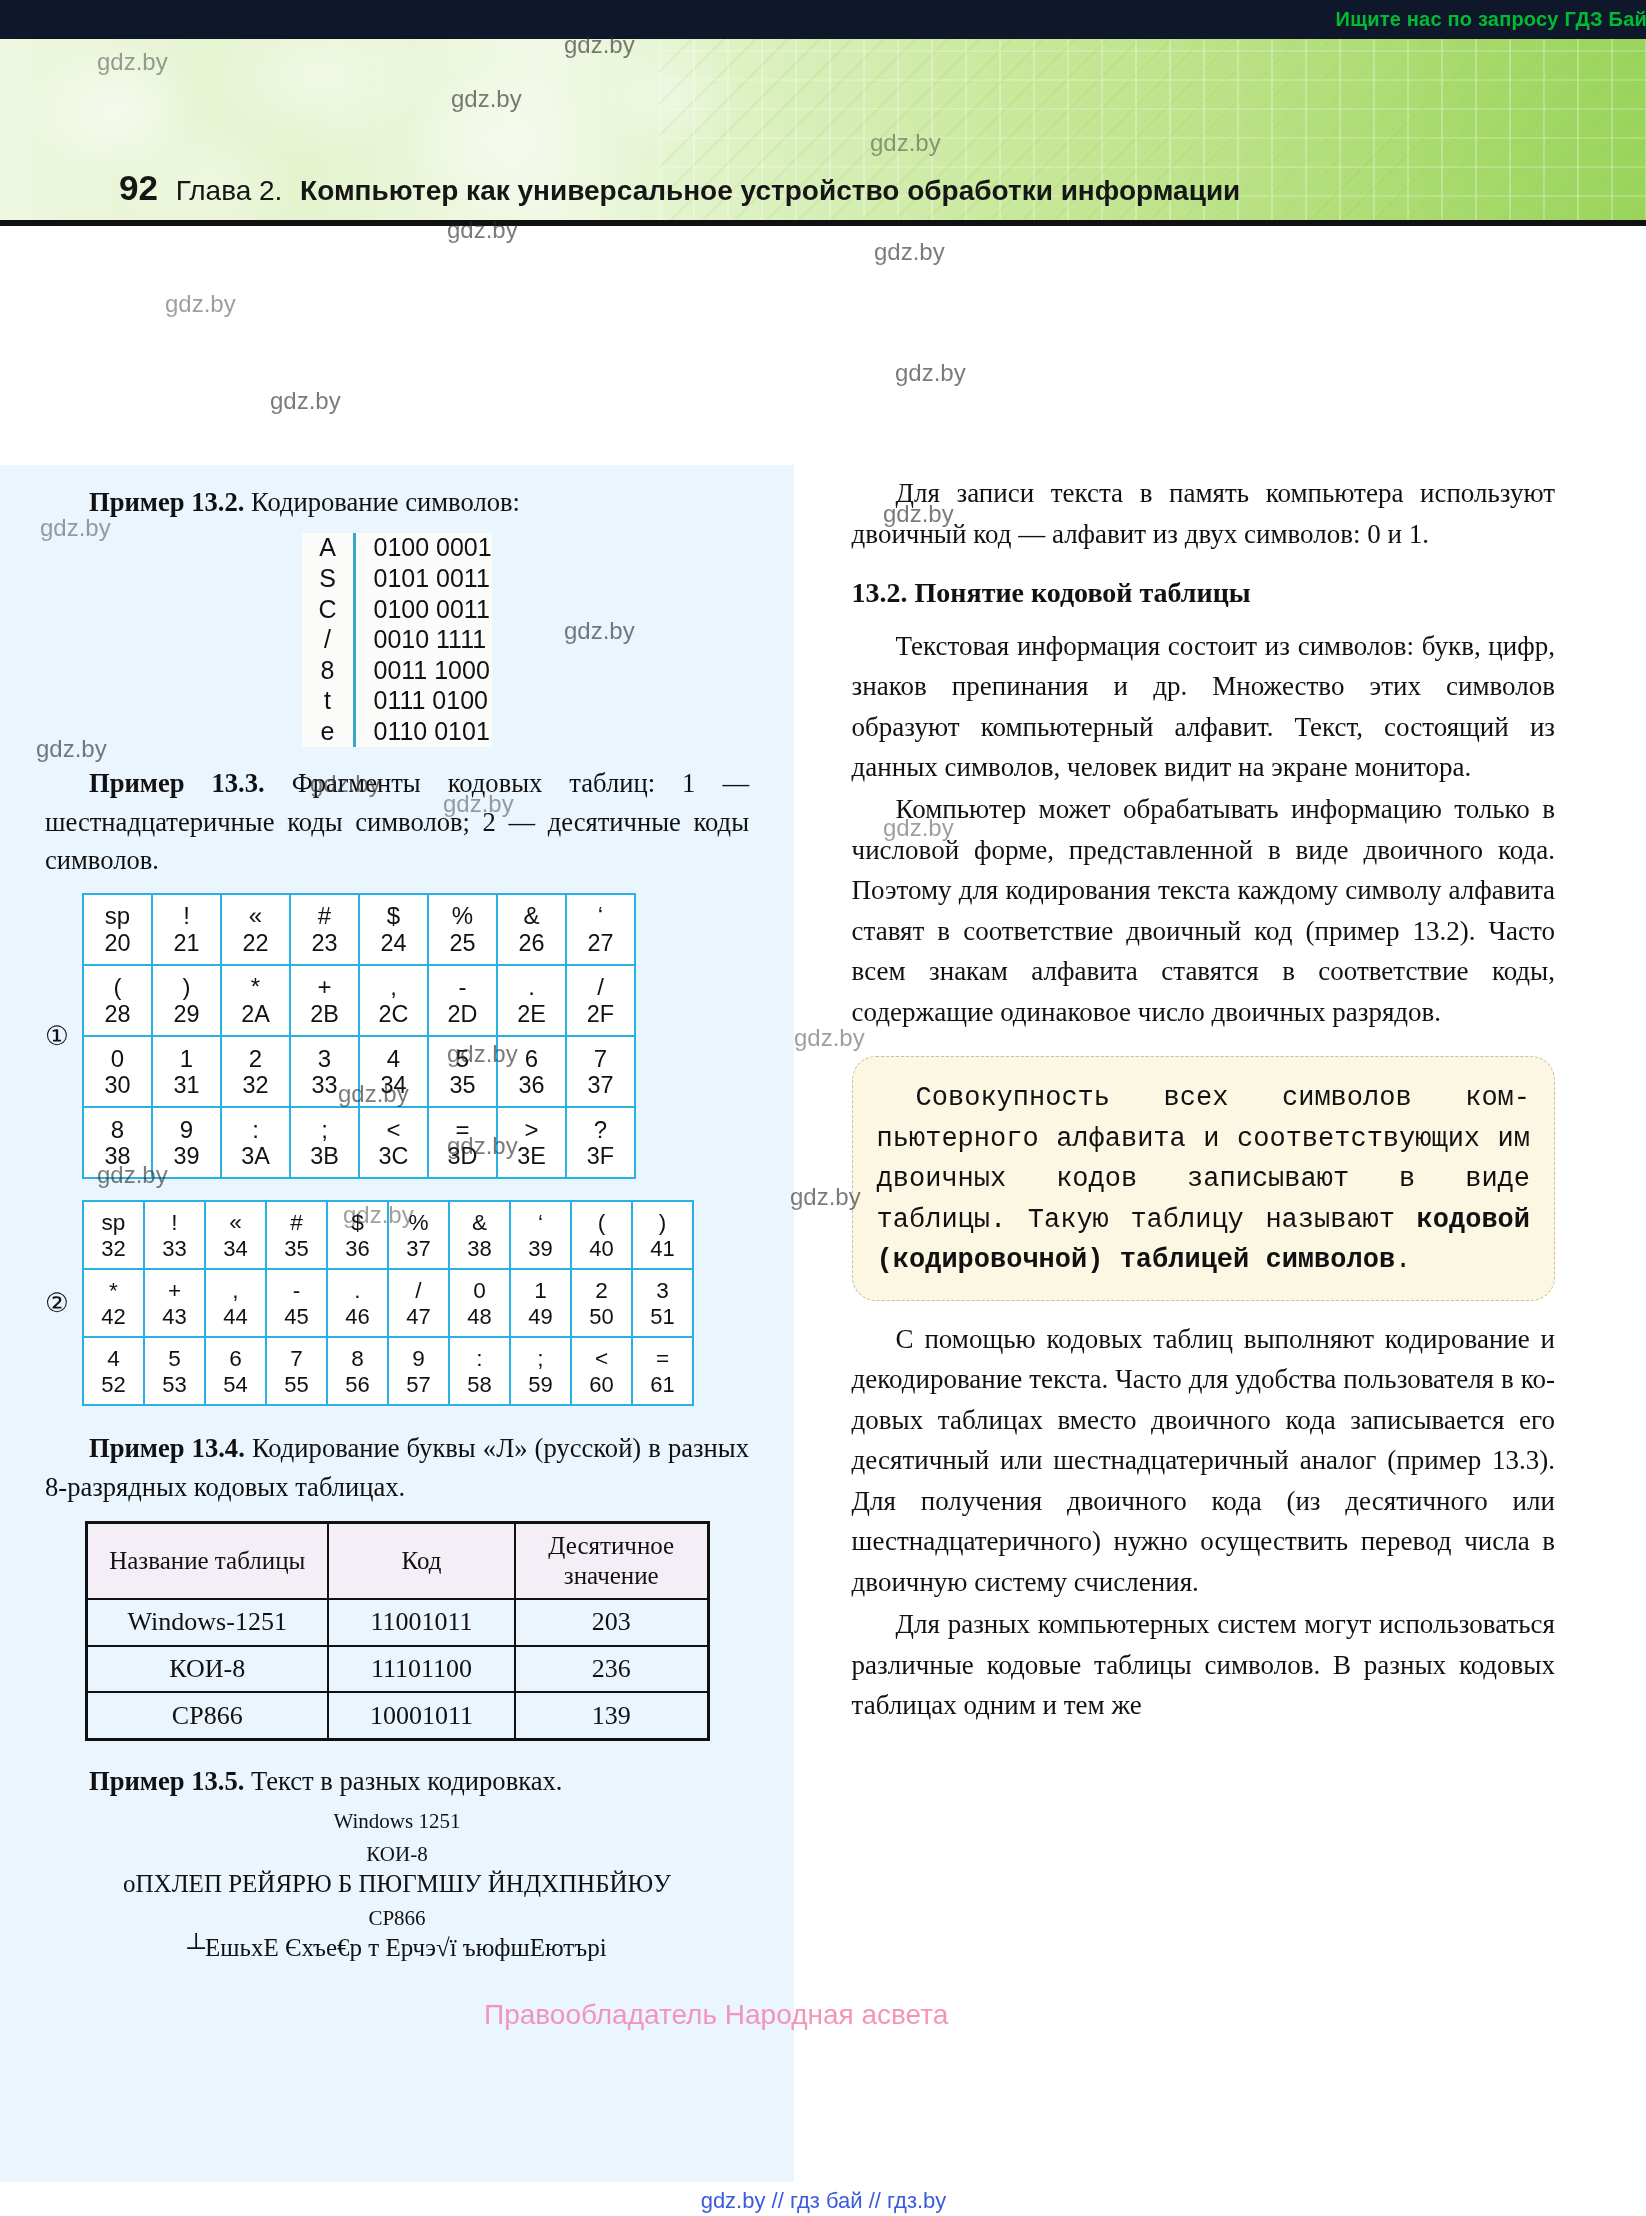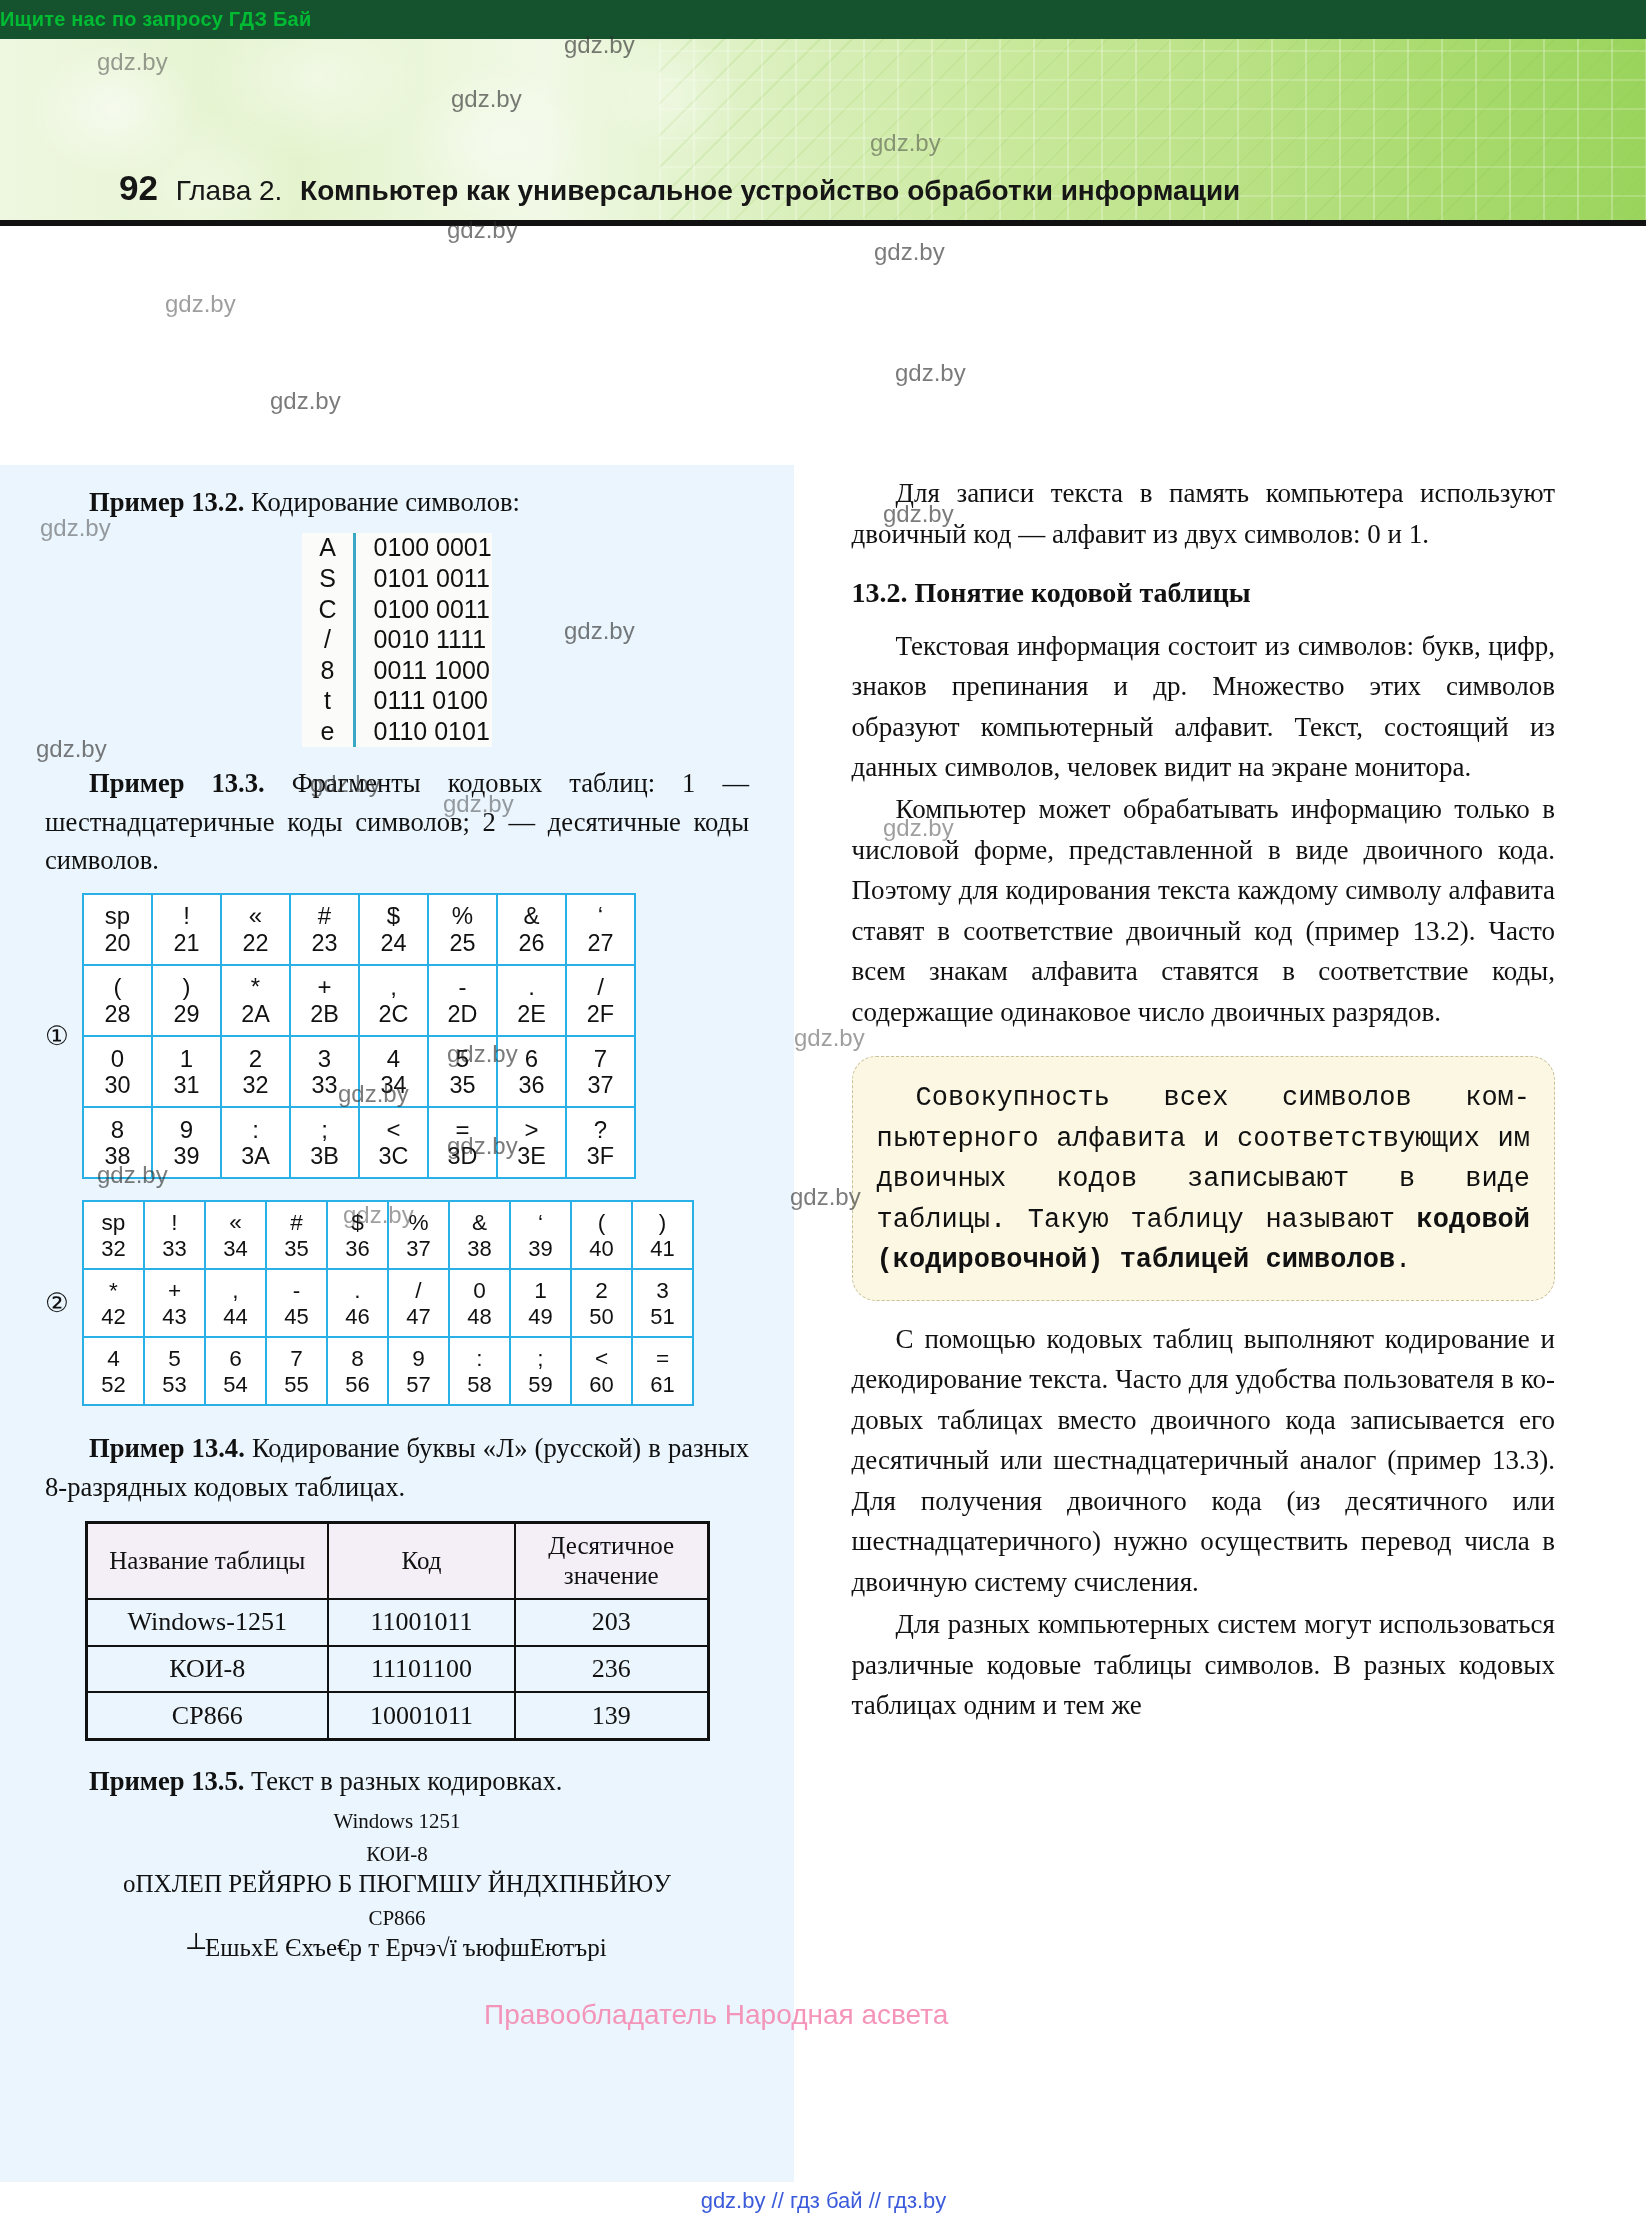--- a/index.html
+++ b/index.html
@@ -8,22 +8,22 @@
     width: 1647px; height: 2216px;
     background: #ffffff;
     font-family: "Liberation Serif", serif;
     position: relative;
     overflow: hidden;
   }
 
   
   .topbar {
     height: 39px; width:100%;
-    display:flex; align-items:center; justify-content:flex-start;
-    background:#14532d;
+    display:flex; align-items:center; justify-content:flex-end;
+    background:#0f172a;
   }
   .topbar-text {
     color:#00bb33; font-family:"Liberation Sans", sans-serif;
     font-weight:700; font-size:20px; letter-spacing:0.2px;
   }
 
   
   .header-band {
     position:relative; width:100%; height:187px;
     background:

